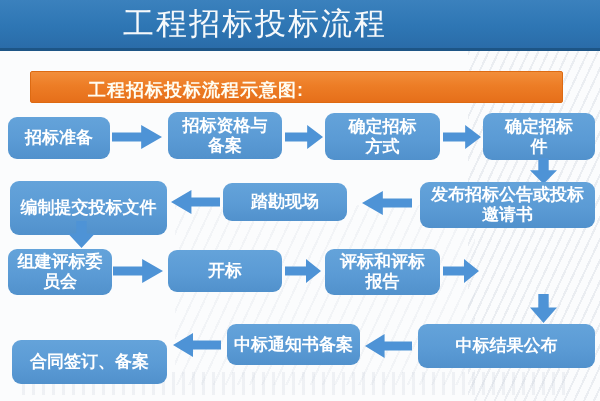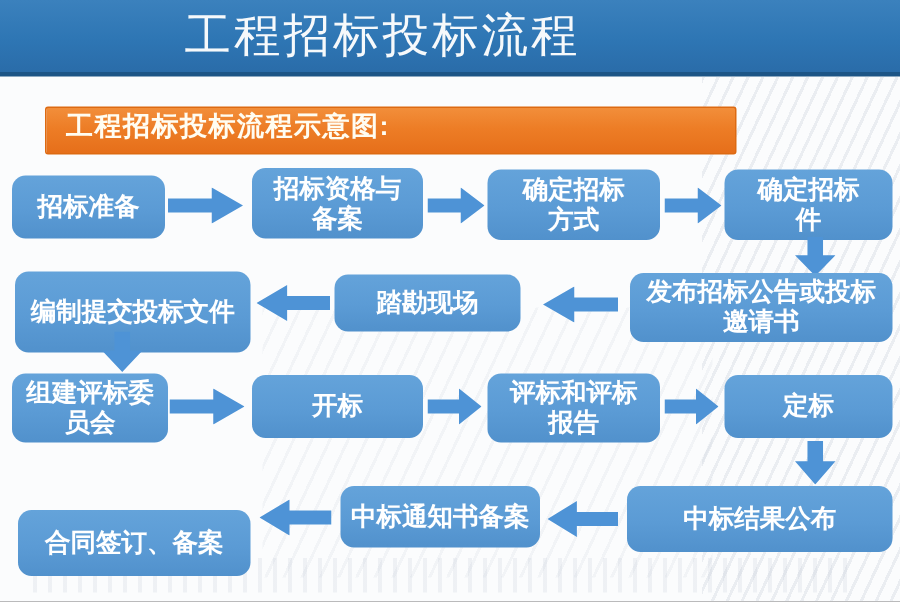--- a/index.html
+++ b/index.html
@@ -27,25 +27,25 @@
   }
   .stripes-mid{
     left:175px;top:205px;width:300px;height:180px;
     background:repeating-linear-gradient(115deg,rgba(175,185,200,0.12) 0 2px,transparent 2px 11px);
   }
   .stripes-bottom{
     left:22px;top:372px;width:545px;height:23px;
     background:repeating-linear-gradient(90deg,rgba(188,196,210,0.20) 0 3px,transparent 3px 10px);
   }
   .banner{
-    position:absolute;left:30px;top:71px;width:461px;height:32px;z-index:1;
+    position:absolute;left:30px;top:71px;width:533px;height:32px;z-index:1;
     background:linear-gradient(180deg,#f headers 0,#e9731c);
     background:linear-gradient(180deg,#f28e3a 0%,#ed7d26 45%,#e66f1a 100%);
     border:1px solid #dd6a12;border-radius:2px;box-sizing:border-box;
-    display:flex;align-items:flex-start;
+    display:flex;align-items:flex-end;padding-left:44px;
   }
   .banner span{
     padding-left:13px;font-size:18px;font-weight:bold;color:#fffdf2;letter-spacing:1px;
   }
   .box{
     position:absolute;z-index:1;
     background:linear-gradient(180deg,#63a2d9 0%,#5b9bd5 50%,#539257 100%);
     background:linear-gradient(180deg,#64a3da 0%,#5b9bd5 55%,#5191cc 100%);
     border-radius:9px;
     display:flex;align-items:center;justify-content:center;text-align:center;
@@ -136,21 +136,20 @@
         <path d="M0 8 H28 V0 L48 13 L28 26 V18 H0 Z"></path>
       </svg>
   </div>
   <div class="box" style="left:325px;top:249px;width:115px;height:46px">评标和评标
 报告</div>
   <div class="arrow" style="left:443px;top:259px;width:36px;height:24px">
     <svg viewBox="0 0 48 26" preserveAspectRatio="none">
         <path d="M0 8 H28 V0 L48 13 L28 26 V18 H0 Z"></path>
       </svg>
   </div>
-  <div class="box" style="left:483px;top:250px;width:112px;height:42px">定标</div>
 
   <div class="arrow" style="left:530px;top:294px;width:27px;height:29px">
     <svg viewBox="0 0 26 30" preserveAspectRatio="none">
         <path d="M8 0 H18 V14 H26 L13 30 L0 14 H8 Z"></path>
       </svg>
   </div>
 
   <div class="box" style="left:12px;top:340px;width:155px;height:44px">合同签订、备案</div>
   <div class="arrow" style="left:173px;top:333px;width:48px;height:24px">
     <svg viewBox="0 0 48 26" preserveAspectRatio="none">

